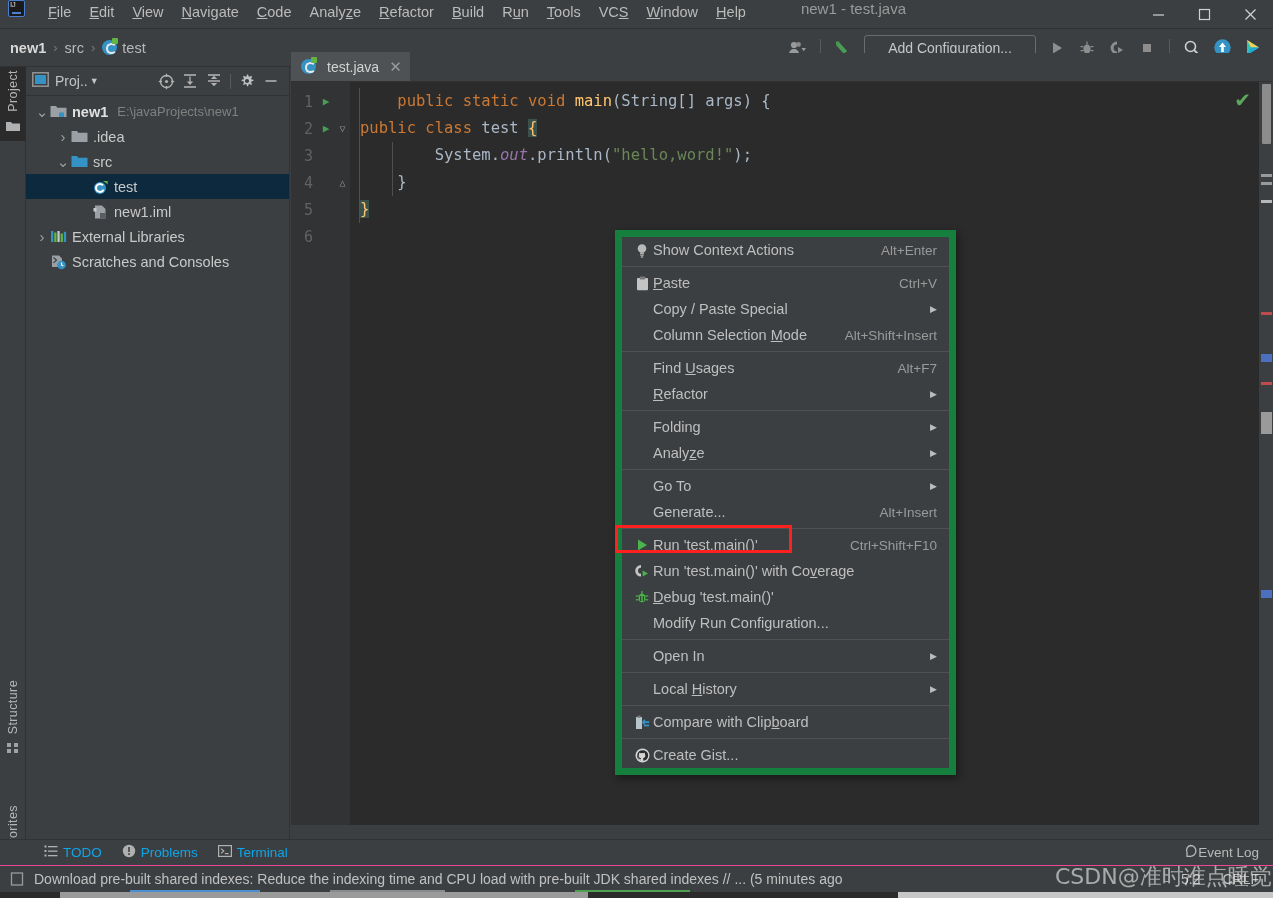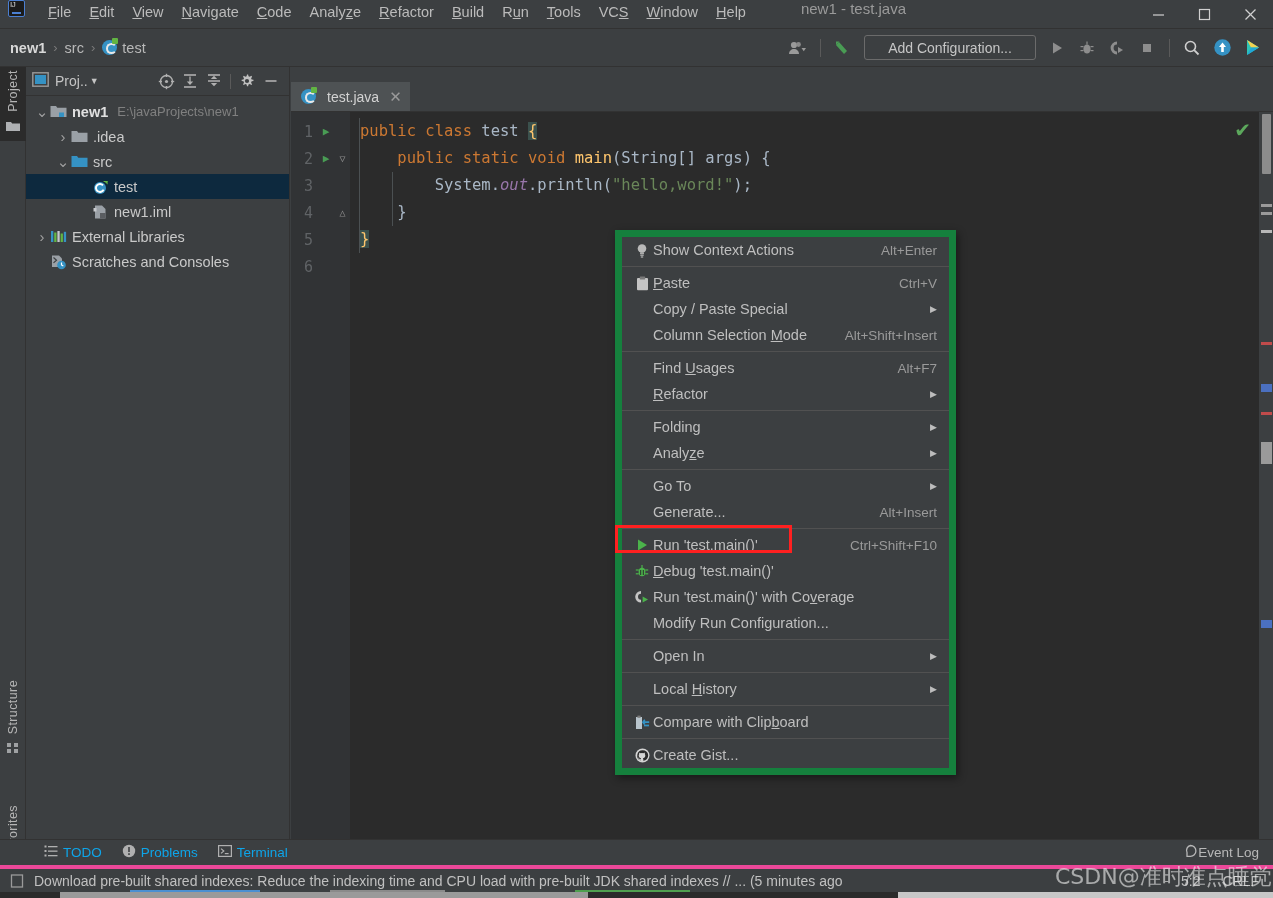--- a/index.html
+++ b/index.html
@@ -124,21 +124,21 @@
     padding-right: 4px; white-space: nowrap;
   }
   .row.selected { background: #0d293e; }
   .arrow { width: 16px; display: flex; justify-content: center; color: #a0a0a0; font-size: 10px; flex: none; }
   .ricon { width: 17px; height: 16px; margin-right: 5px; flex: none; position: relative; }
   .row .rlabel.bold { font-weight: bold; color: #e0e0e0; }
   .rpath { color: #808080; font-size: 13px; margin-left: 9px; }
 
   
   .editor-area {
-    position: absolute; left: 291px; top: 83px; right: 0; height: 772px; background: #fca5a5;
+    position: absolute; left: 291px; top: 53px; right: 0; height: 772px; background: #fca5a5;
   }
   .tabs-row {
     height: 29px; background: #3c3f41; display: flex; align-items: flex-end;
     border-bottom: 1px solid #323232;
   }
   .tab {
     height: 29px; background: #4e5254; display: flex; align-items: center;
     padding: 0 8px 0 10px; font-size: 14px; color: #d2d2d2; gap: 6px;
   }
   .tab .close { color: #9a9a9a; font-size: 15px; margin-left: 4px; }
@@ -217,21 +217,21 @@
     padding: 0 10px; height: 26px;
   }
   .bt:first-child { margin-left: 34px; }
   .evlog {
     margin-left: auto; display: flex; align-items: center; 
     font-size: 13.5px; color: #b8b8b8; padding-right: 14px;
   }
   .statusbar {
     position: absolute; left: 0; top: 865px; width: 1273px; height: 27px;
     background: #3c3f41; display: flex; align-items: center;
-    border-top: 4px solid #ec4899;
+    border-top: 1px solid #ec4899;
   }
   .sb-icon { width: 16px; height: 16px; margin-left: 10px; margin-right: 8px; }
   .sb-msg { font-size: 14px; color: #c0c0c0; white-space: nowrap; }
   .sb-right { margin-left: auto; display: flex; align-items: center; gap: 22px; padding-right: 14px; font-size: 14px; color: #c0c0c0; justify-content: space-between; }
 
   .hscroll-track {
     position: absolute; left: 0; top: 892px; width: 1273px; height: 6px; background: #2b2b2b;
   }
   .hscroll-thumb { position: absolute; left: 60px; top: 0; width: 528px; height: 6px; background: #9a9a9a; }
   .hscroll-thumb2 { position: absolute; left: 898px; top: 0; width: 375px; height: 6px; background: #c7c7c7; }
@@ -557,22 +557,22 @@
         <div class="gline">
             <span class="gnum">6</span>
             <span class="grun"></span>
             <span class="gfold"></span>
           </div>
       </div>
 
       <div class="code">
         <div class="vguide"></div>
         <div class="vguide2"></div>
+        <div class="cline">    <span class="k">public</span> <span class="k">static</span> <span class="k">void</span> <span class="mth">main</span>(<span class="cls">String</span>[] args) {</div>
         <div class="cline"><span class="k">public</span> <span class="k">class</span> <span class="cls">test</span> <span class="brace-hl">{</span></div>
-        <div class="cline">    <span class="k">public</span> <span class="k">static</span> <span class="k">void</span> <span class="mth">main</span>(<span class="cls">String</span>[] args) {</div>
         <div class="cline">        <span class="cls">System</span>.<span class="fld">out</span>.println(<span class="str">"hello,word!"</span>);</div>
         <div class="cline">    }</div>
         <div class="cline"><span class="brace-hl brace-y">}</span></div>
         <div class="cline"></div>
       </div>
 
       <div class="err-stripe">
         <div class="checkmark">✔</div>
       </div>
       <div class="vscroll">
@@ -661,41 +661,41 @@
         <span class="ctx-ic">
           <svg width="14" height="14" viewBox="0 0 14 14">
             <path d="M3 1.5 L12 7 L3 12.5 Z" fill="#4bb34b"></path>
           </svg>
         </span>
         <span class="ctx-label">R<u>u</u>n 'test.main()'</span>
         <span class="ctx-short">Ctrl+Shift+F10</span>
       </div>
       <div class="ctx-item">
         <span class="ctx-ic">
+          <svg width="16" height="15" viewBox="0 0 16 15">
+            <path d="M7 1 A5.8 5.8 0 1 0 7 12.6 L7 9.8 A3 3 0 1 1 7 3.8 Z" fill="#c4c4c4"></path>
+            <path d="M8.6 6.4 L14 9.5 L8.6 12.6 Z" fill="#4bb34b"></path>
+          </svg>
+        </span>
+        <span class="ctx-label">Run 'test.main()' with Co<u>v</u>erage</span>
+      </div>
+      <div class="ctx-item">
+        <span class="ctx-ic">
           <svg width="14" height="14" viewBox="0 0 14 14">
             <ellipse cx="7" cy="8" rx="3.4" ry="4.2" fill="#4bb34b"></ellipse>
             <rect x="6.4" y="1" width="1.2" height="3" fill="#4bb34b"></rect>
             <rect x="0.8" y="5.4" width="3" height="1.2" fill="#4bb34b"></rect>
             <rect x="10.2" y="5.4" width="3" height="1.2" fill="#4bb34b"></rect>
             <rect x="0.8" y="9.2" width="3" height="1.2" fill="#4bb34b"></rect>
             <rect x="10.2" y="9.2" width="3" height="1.2" fill="#4bb34b"></rect>
             <rect x="5.2" y="6" width="1" height="5" fill="#2b2b2b"></rect>
             <rect x="7.8" y="6" width="1" height="5" fill="#2b2b2b"></rect>
           </svg>
         </span>
         <span class="ctx-label"><u>D</u>ebug 'test.main()'</span>
-      </div>
-      <div class="ctx-item">
-        <span class="ctx-ic">
-          <svg width="16" height="15" viewBox="0 0 16 15">
-            <path d="M7 1 A5.8 5.8 0 1 0 7 12.6 L7 9.8 A3 3 0 1 1 7 3.8 Z" fill="#c4c4c4"></path>
-            <path d="M8.6 6.4 L14 9.5 L8.6 12.6 Z" fill="#4bb34b"></path>
-          </svg>
-        </span>
-        <span class="ctx-label">Run 'test.main()' with Co<u>v</u>erage</span>
       </div>
       <div class="ctx-item">
         <span class="ctx-ic"></span>
         <span class="ctx-label">Modify Run Configuration...</span>
       </div>
       <div class="ctx-sep"></div>
       <div class="ctx-item">
         <span class="ctx-ic"></span>
         <span class="ctx-label">Open In</span>
         <span class="ctx-arrow">▶</span>

